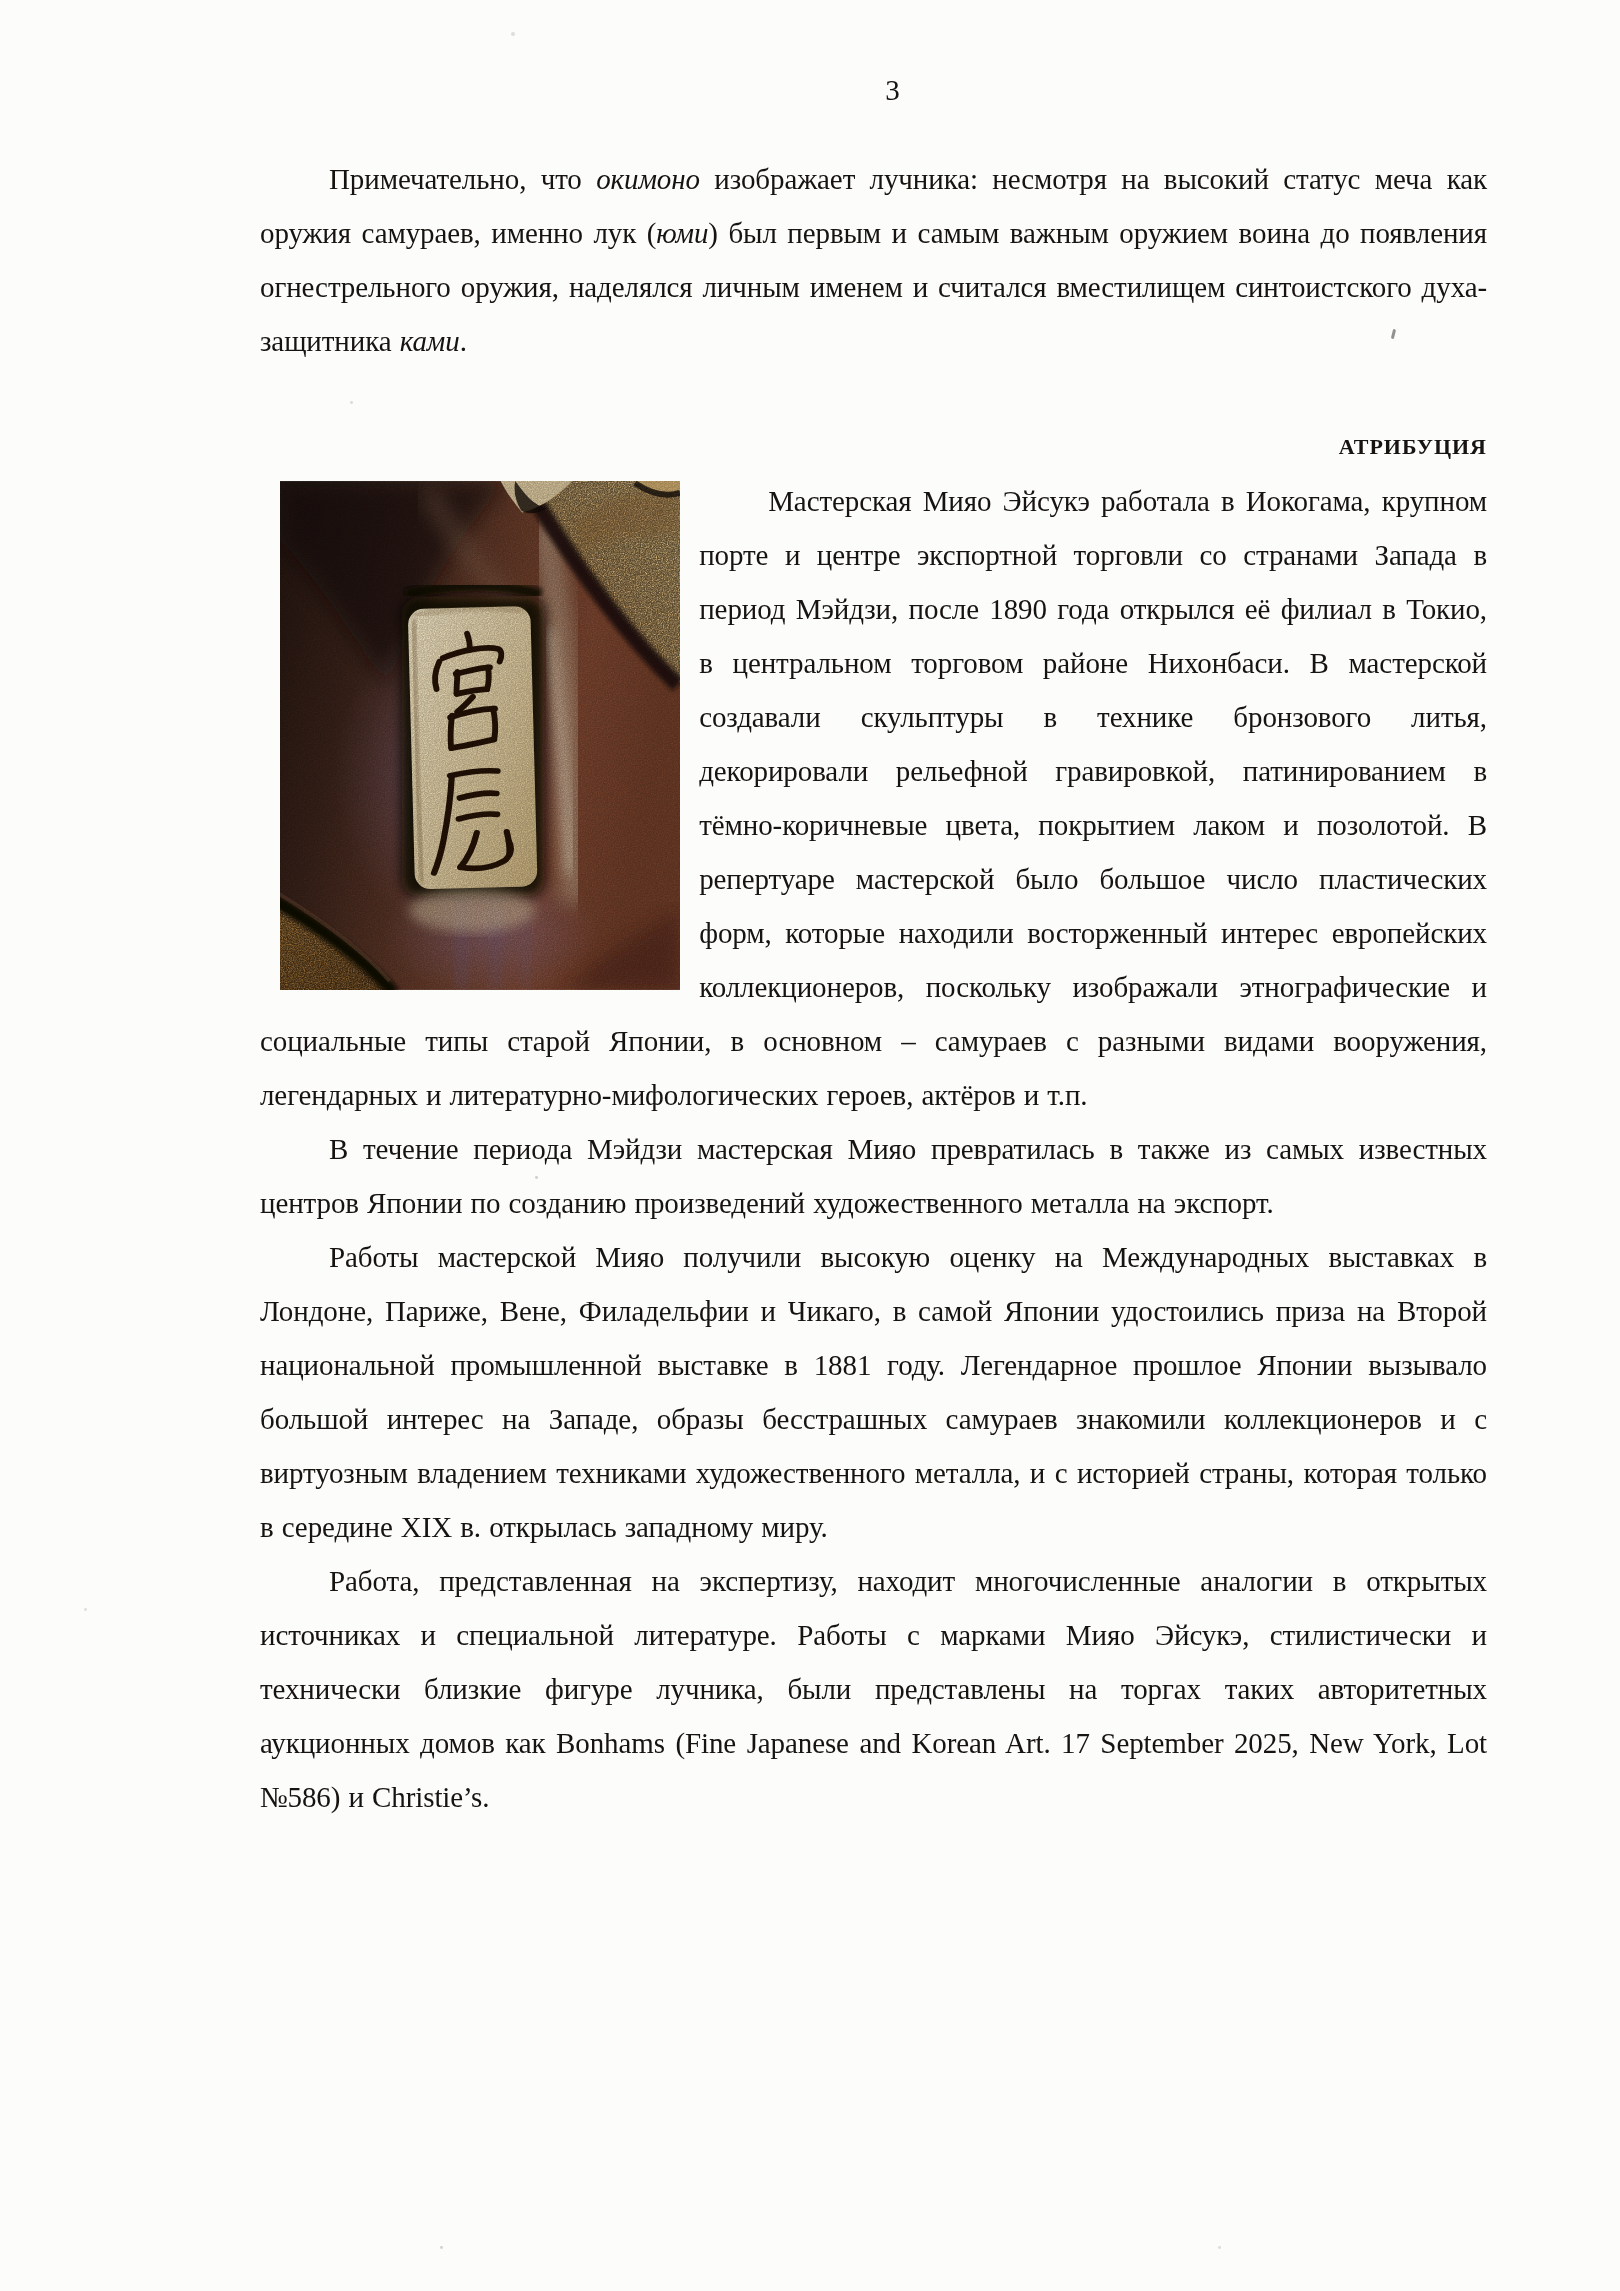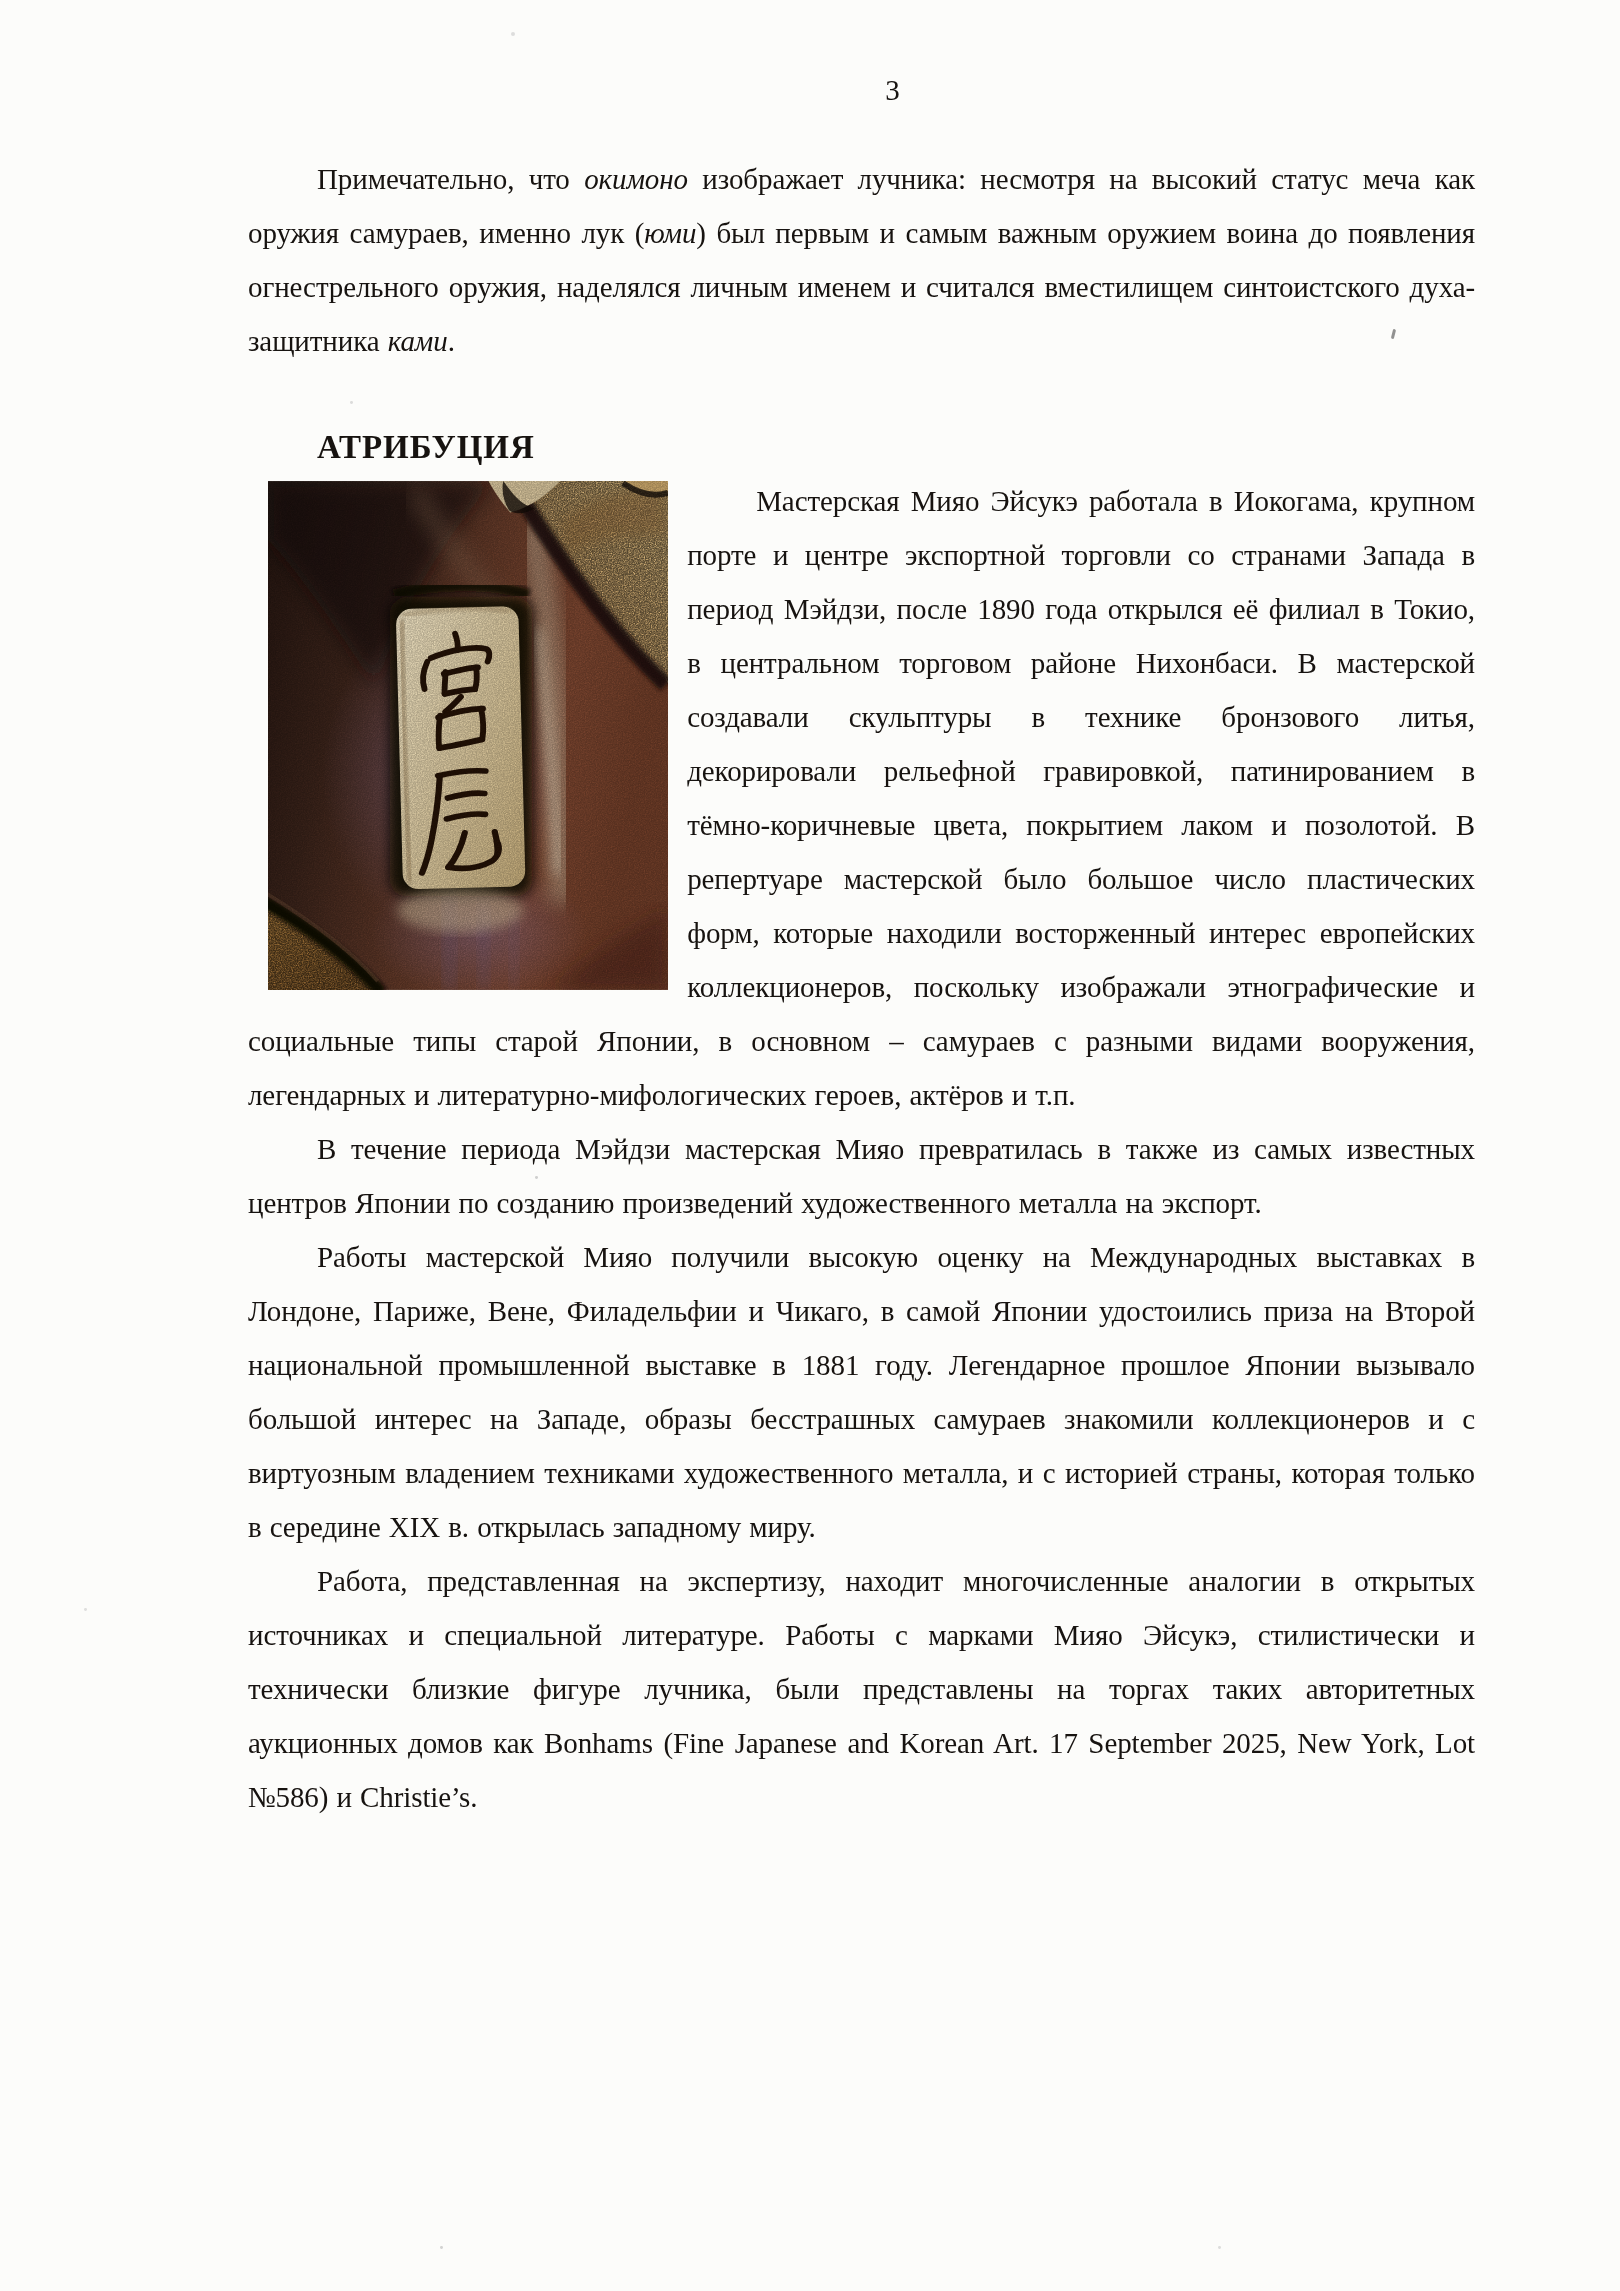--- a/index.html
+++ b/index.html
@@ -15,40 +15,41 @@
     background:var(--page-bg);
     font-family:"Liberation Serif","DejaVu Serif",serif;
     color:var(--ink);
     overflow:hidden;
   }
   .page-number{
     position:absolute;top:74px;left:863px;width:59px;
     font-size:29px;text-align:center;
   }
   .content{
-    position:absolute;left:248px;top:152px;width:1227px;
+    position:absolute;left:260px;top:152px;width:1227px;
   }
   .para{
     margin:0;
     font-size:29px;
     line-height:54px;
     text-align:justify;
     letter-spacing:-0.1px;
     word-spacing:1px;
   }
   .para.indent{text-indent:69px;}
   .it{font-style:italic;}
   .bd{font-weight:bold;}
   .heading{
     margin:52px 0 0 0;
     padding-left:69px;
-    font-size:33px;
+    font-size:22px;
     line-height:54px;
     font-weight:bold;
     letter-spacing:1px;
+    text-align:right;
   }
   .photo{
     float:left;
     width:400px;height:509px;
     margin:6.9px 19.6px 11.8px 19.6px;
     padding:0;
   }
   .photo svg{display:block;width:400px;height:509px;}
   .kanji-svg{width:55px;height:36px;vertical-align:-5.9px;}
   .speck{position:absolute;border-radius:50%;}

